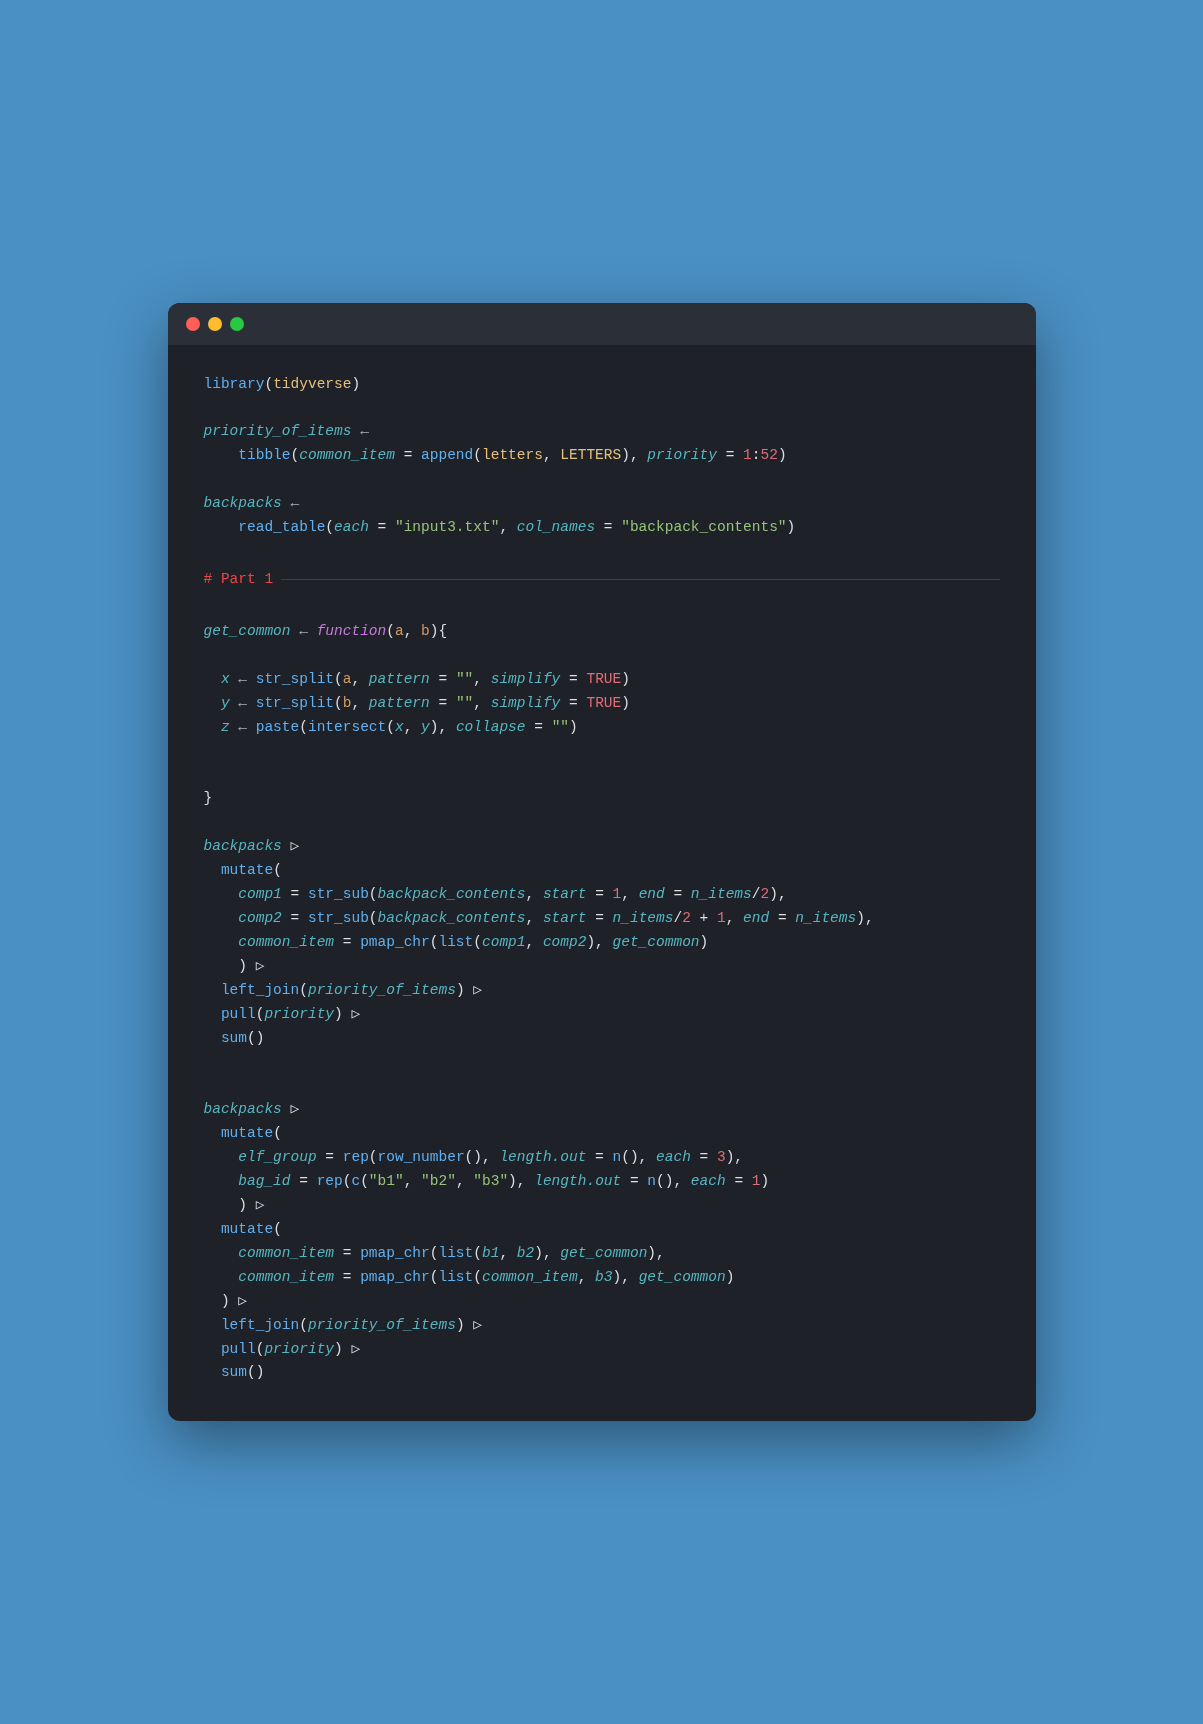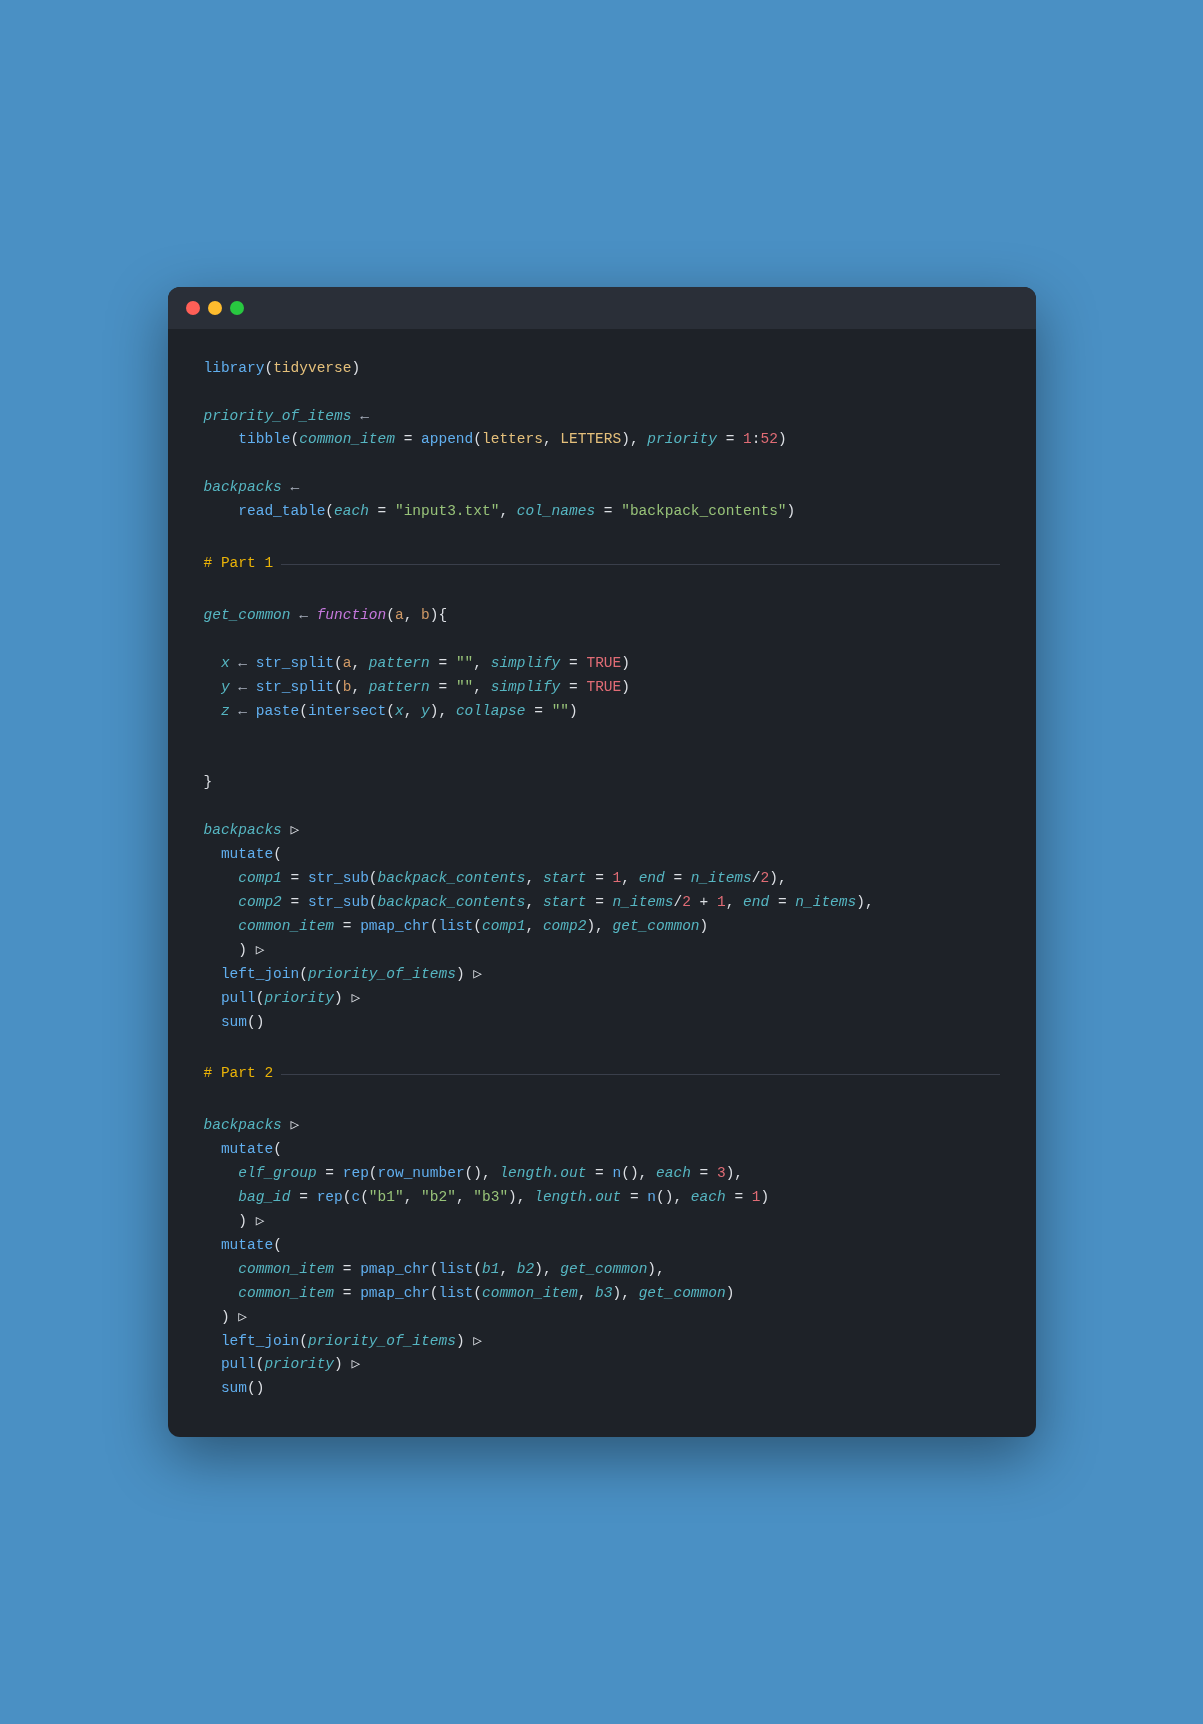--- a/index.html
+++ b/index.html
@@ -74,21 +74,21 @@
 
     
     .cyan { color: #56b6c2; font-style: italic; }
     .green { color: #98c379; }
     .blue { color: #61afef; }
     .orange { color: #d19a66; }
     .red { color: #e06c75; }
     .purple { color: #c678dd; font-style: italic; }
     .yellow { color: #e5c07b; }
     .white { color: #dcdfe4; }
-    .comment { color: #eab308; }
+    .comment { color: #ef4444; }
     .arrow { color: #abb2bf; }
 
     .section-line {
       display: flex;
       align-items: center;
       gap: 8px;
       margin: 4px 0;
     }
 
     .divider-line {
@@ -164,24 +164,20 @@
     <span class="line">    <span class="white">) ▷</span></span>
 
     <span class="line">  <span class="blue">left_join</span><span class="white">(</span><span class="cyan">priority_of_items</span><span class="white">)</span> <span class="white">▷</span></span>
 
     <span class="line">  <span class="blue">pull</span><span class="white">(</span><span class="cyan">priority</span><span class="white">)</span> <span class="white">▷</span></span>
 
     <span class="line">  <span class="blue">sum</span><span class="white">()</span></span>
 
     <span class="empty"></span>
 
-    <div class="section-line">
-      <span class="comment"># Part 2</span>
-      <div class="divider-line"></div>
-    </div>
 
     <span class="empty"></span>
 
     <span class="line"><span class="cyan">backpacks</span> <span class="white">▷</span></span>
 
     <span class="line">  <span class="blue">mutate</span><span class="white">(</span></span>
 
     <span class="line">    <span class="cyan">elf_group</span> <span class="white">=</span> <span class="blue">rep</span><span class="white">(</span><span class="blue">row_number</span><span class="white">(),</span> <span class="cyan">length.out</span> <span class="white">=</span> <span class="blue">n</span><span class="white">(),</span> <span class="cyan">each</span> <span class="white">=</span> <span class="red">3</span><span class="white">),</span></span>
 
     <span class="line">    <span class="cyan">bag_id</span> <span class="white">=</span> <span class="blue">rep</span><span class="white">(</span><span class="blue">c</span><span class="white">(</span><span class="green">"b1"</span><span class="white">,</span> <span class="green">"b2"</span><span class="white">,</span> <span class="green">"b3"</span><span class="white">),</span> <span class="cyan">length.out</span> <span class="white">=</span> <span class="blue">n</span><span class="white">(),</span> <span class="cyan">each</span> <span class="white">=</span> <span class="red">1</span><span class="white">)</span></span>

